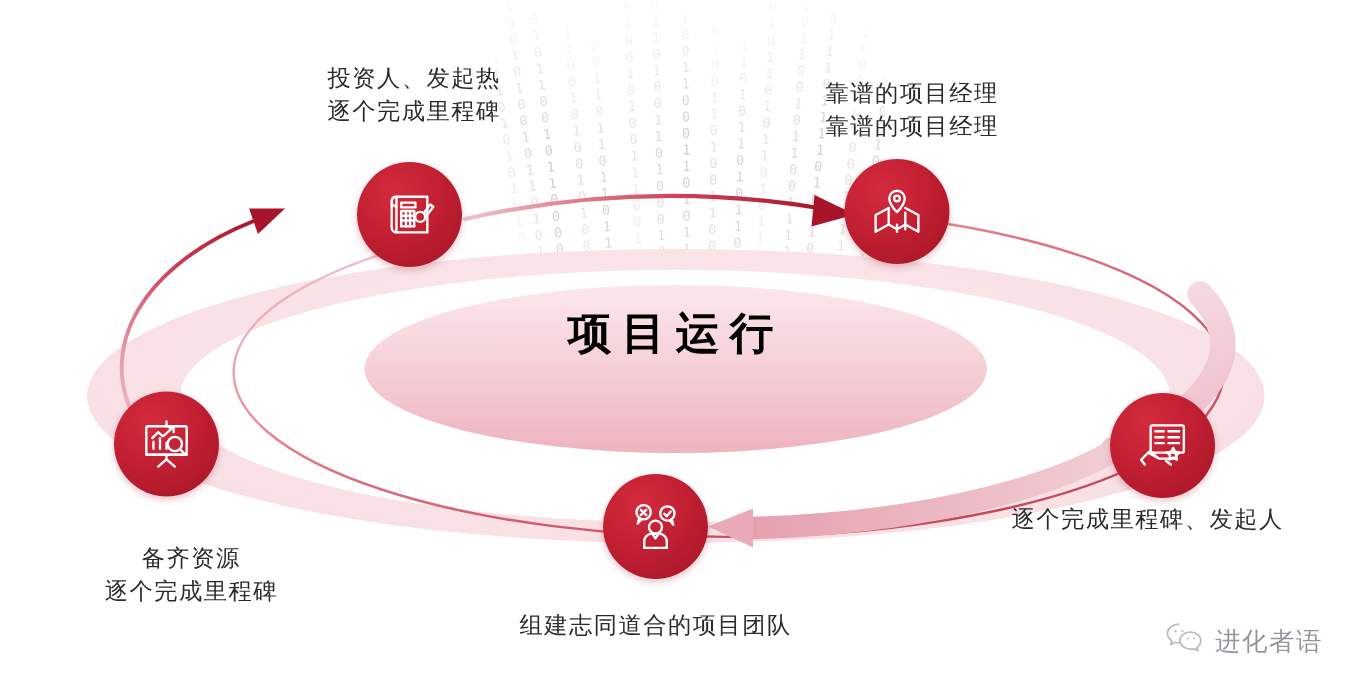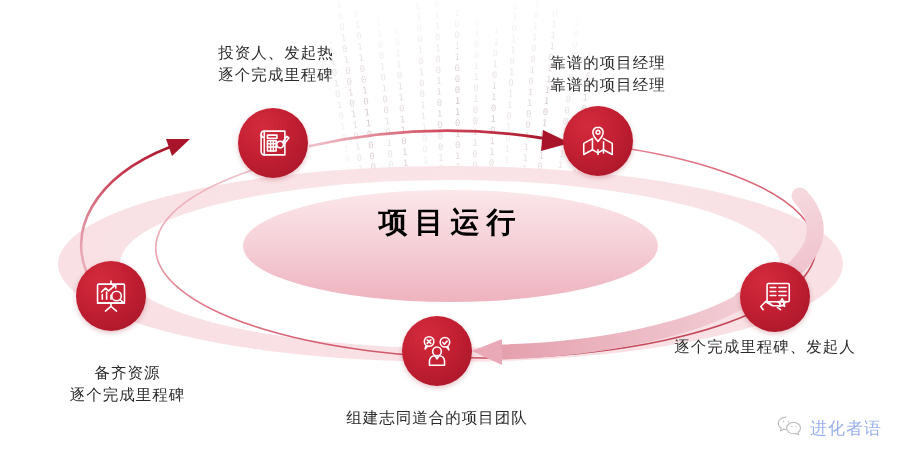--- a/index.html
+++ b/index.html
@@ -53,21 +53,21 @@
 
   .center-title{
     position:absolute;left:243px;top:203px;width:415px;text-align:center;
     font-size:29px;letter-spacing:7px;color:#000000;font-weight:bold;
     font-family:"Liberation Serif","DejaVu Serif",serif;
   }
 
   
   .wm{position:absolute;right:18px;bottom:10px;display:flex;align-items:center;gap:7px;
       opacity:.45;}
-  .wm-text{font-size:17px;color:#1d4ed8;letter-spacing:1px;
+  .wm-text{font-size:17px;color:#0f172a;letter-spacing:1px;
       font-family:"Liberation Sans","DejaVu Sans",sans-serif;text-align:center;}
 </style>
 </head>
 <body>
 
 <div id="stage">
 
   <div class="rain" id="rain">
       <div class="col" style="left: 6px; top: -4px; opacity: 0.3; transform: rotate(-8.68deg); mask-image: linear-gradient(rgba(0, 0, 0, 0.15) 0%, rgb(0, 0, 0) 35%, rgba(0, 0, 0, 0) 100%);">0
 1

